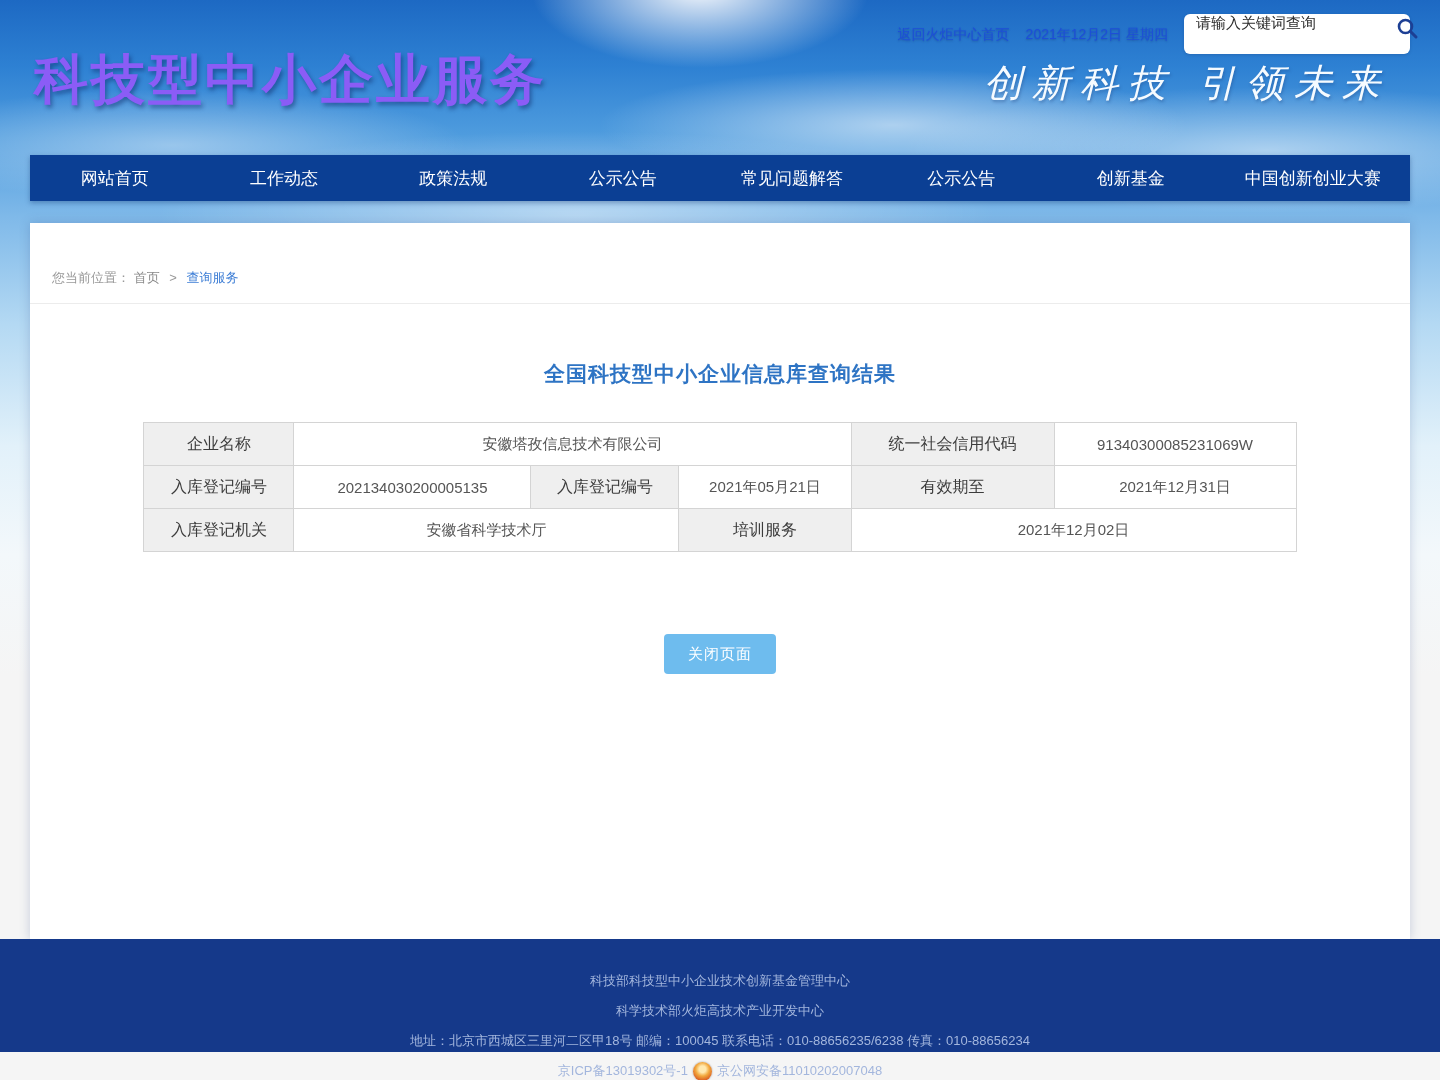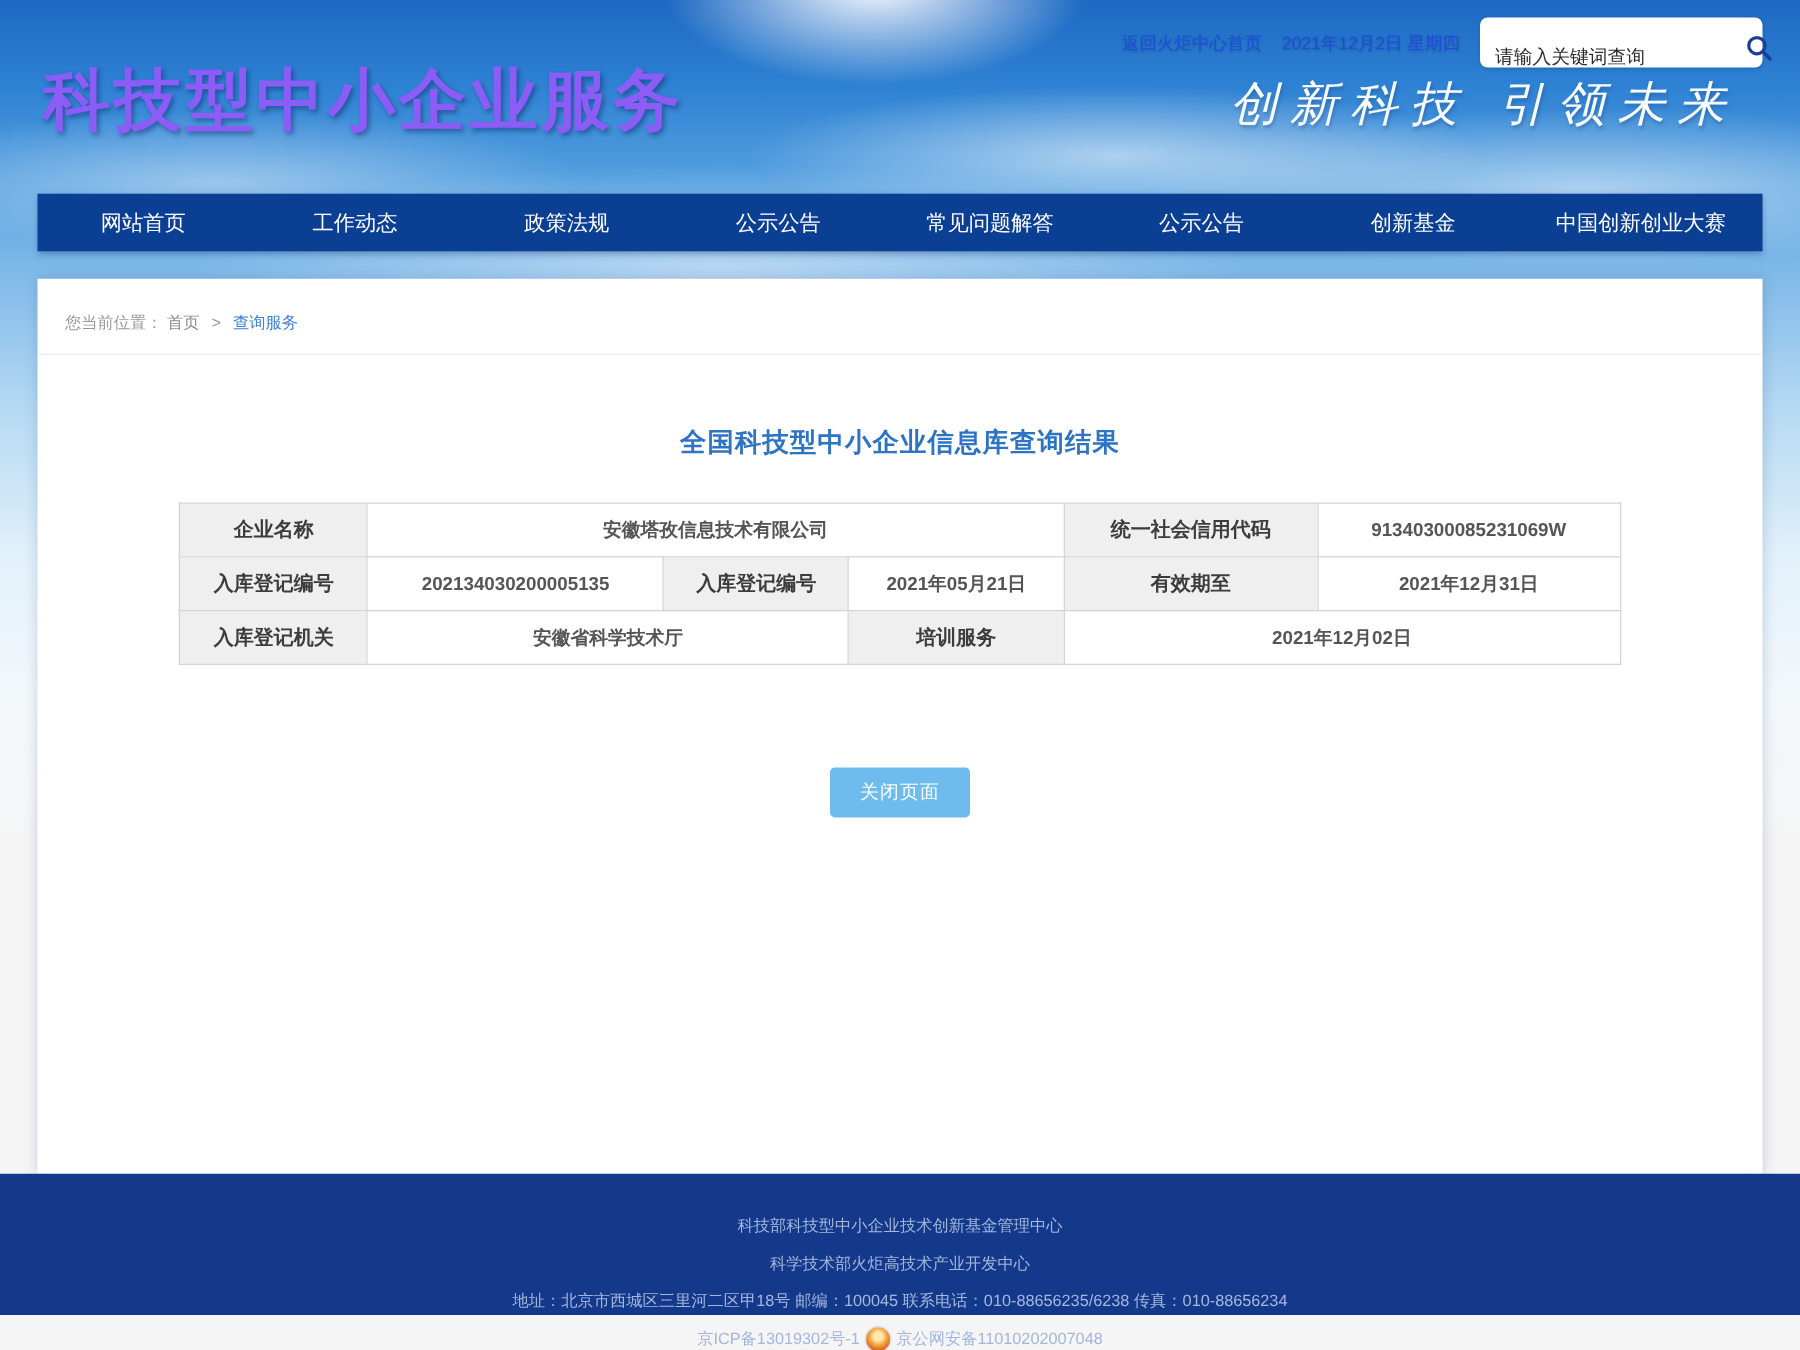--- a/index.html
+++ b/index.html
@@ -40,21 +40,21 @@
   .topbar {
     position:absolute; top:14px; right:0;
     display:flex; align-items:center; gap:16px;
   }
   .topbar .toplink, .topbar .topdate {
     color:#1d4ed8; font-size:14px; text-decoration:none;
     text-shadow:0 1px 2px rgba(20,50,110,.4); line-height:40px;
   }
   .searchbox {
     width:226px; height:40px; background:#ffffff; border-radius:6px;
-    display:flex; align-items:flex-end; padding:0 8px 0 12px;
+    display:flex; align-items:flex-start; padding:0 8px 0 12px;
     box-shadow:0 1px 3px rgba(20,50,110,.25);
   }
   .searchbox input {
     border:none; outline:none; flex:1; font-size:15px; color:#333;
     font-family:"Liberation Sans","DejaVu Sans",sans-serif; background:transparent;
   }
   .searchbox input::placeholder { color:#2b2b2b; opacity:1; }
   .search-btn { border:none; background:transparent; cursor:pointer; width:30px; height:30px;
     display:flex; align-items:center; justify-content:center; }
 
@@ -69,35 +69,34 @@
   }
   .nav a.wide { flex:1.15; }
   .sky-gap { height:22px; }
 
   
   .panel {
     background:#ffffff; height:716px;
     box-shadow:0 0 10px rgba(50,80,140,.25);
   }
   .breadcrumb {
-    padding:26px 22px 16px 22px; font-size:13px; color:#999;
+    padding:46px 22px 16px 22px; font-size:13px; color:#999;
     border-bottom:1px solid #ececec; margin:0 0 0 0;
   }
   .breadcrumb a { text-decoration:none; }
   .breadcrumb .bc-home { color:#8a8a8a; }
   .breadcrumb .bc-sep { color:#999; margin:0 6px; }
   .breadcrumb .bc-current { color:#3f7fd6; }
   .result-title {
     text-align:center; margin-top:56px;
     font-size:21px; font-weight:bold; color:#2e74c4; letter-spacing:1px;
   }
   .info-table {
     width:1152px; margin:34px auto 0 auto; border-collapse:collapse;
     table-layout:fixed;
-    font-weight:bold;
   }
   .info-table td {
     border:1px solid #d4d4d4; height:43px; text-align:center;
     font-size:15px; color:#555; background:#ffffff; padding:0 6px;
     overflow:hidden; white-space:nowrap;
   }
   .info-table td.lbl { background:#efefef; color:#3c3c3c; font-size:16px; }
   .close-wrap { text-align:center; margin-top:82px; }
   .close-btn {
     display:inline-block; border:none; background:#6ebcee; color:#ffffff;

